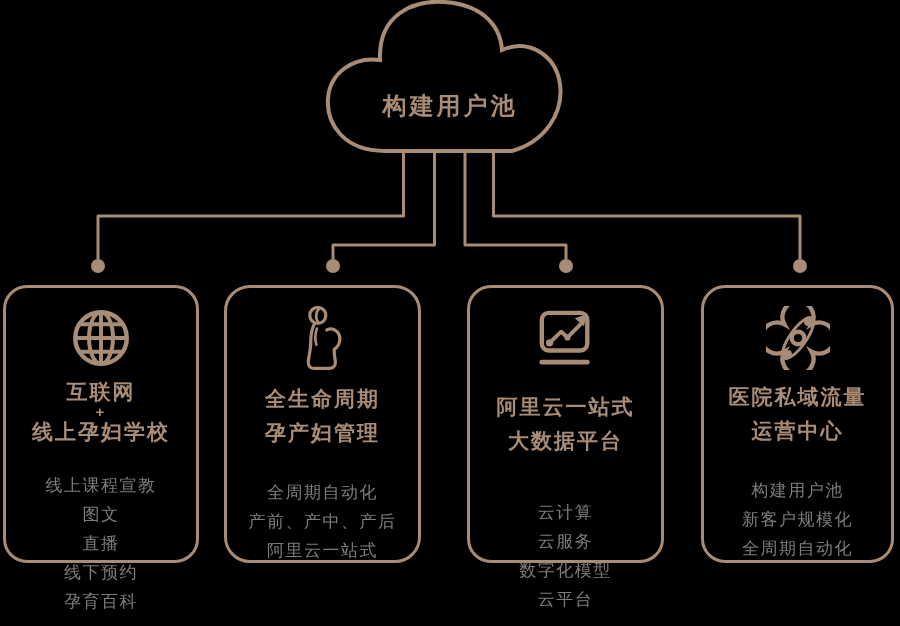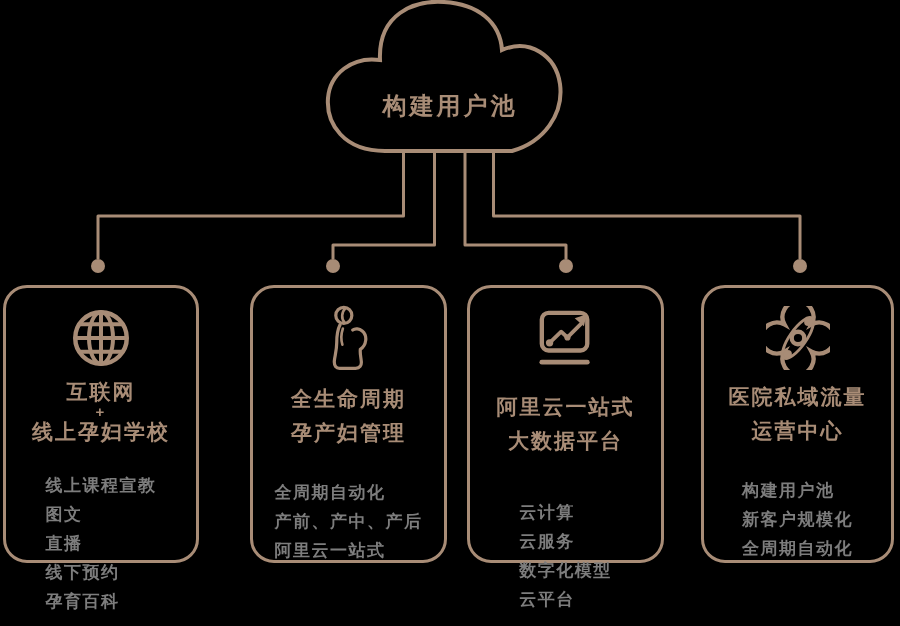--- a/index.html
+++ b/index.html
@@ -12,21 +12,21 @@
                color:#a88c76;font-size:24px;font-weight:700;letter-spacing:3px;white-space:nowrap;}
   .card{position:absolute;top:285px;height:278px;box-sizing:border-box;
         border:3px solid #a88c76;border-radius:24px;background:#000;
         display:flex;flex-direction:column;align-items:center;}
   .icon-wrap{margin-top:18px;height:66px;display:flex;align-items:center;justify-content:center;}
   .title{margin-top:10px;height:70px;display:flex;flex-direction:column;justify-content:center;
          text-align:center;color:#a88c76;font-size:21px;font-weight:700;letter-spacing:2px;}
   .title .tline{line-height:23px;}
   .title.two .tline{line-height:34px;}
   .title .plus{font-size:15px;line-height:17px;}
-  .items{margin-top:28px;color:#7d7d7d;font-size:17px;font-weight:700;letter-spacing:1.5px;}
+  .items{margin-top:28px;text-align:center;color:#7d7d7d;font-size:17px;font-weight:400;letter-spacing:1.5px;}
   .item{line-height:29px;white-space:nowrap;}
 </style>
 </head>
 <body>
 
 <div class="canvas">
 
   <svg class="connectors" viewBox="0 0 900 626">
 
     <path class="st" stroke-width="4" d="M 385 151 C 344 151 326 124 328 98 C 330 74 352 56 380 60
@@ -63,21 +63,21 @@
     </div>
     <div class="items">
       <div class="item">线上课程宣教</div>
       <div class="item">图文</div>
       <div class="item">直播</div>
       <div class="item">线下预约</div>
       <div class="item">孕育百科</div>
     </div>
   </div>
 
-  <div class="card" style="left:250px;width:197px;">
+  <div class="card" style="left:224px;width:197px;border-radius:26px;">
     <div class="icon-wrap">
       <svg width="38" height="68" viewBox="0 0 40 72">
         <circle class="st" cx="14.5" cy="11" r="8.5" stroke-width="3.4"></circle>
         <path class="st" stroke-width="2.8" d="M 16.5 3 C 12 7.5 11.5 14.5 15.5 19"></path>
         <path class="st" stroke-width="3.4" stroke-linecap="round" d="M 10.5 21 C 7.5 27 7 33 7 40 C 7 48 5 54 4.5 59 C 4 64.5 6.5 67 10 67
                  L 27 67 C 31.5 67 33.5 64 33 59.5 C 32.5 54.5 31.5 51 32 47
                  C 38.5 42.5 40 32.5 34 27.5 C 31 25 26.5 24.5 24 26.5"></path>
         <path class="st" stroke-width="2.8" stroke-linecap="round" d="M 13.5 25 C 11.5 31 11.5 37 13 42"></path>
       </svg>
     </div>

